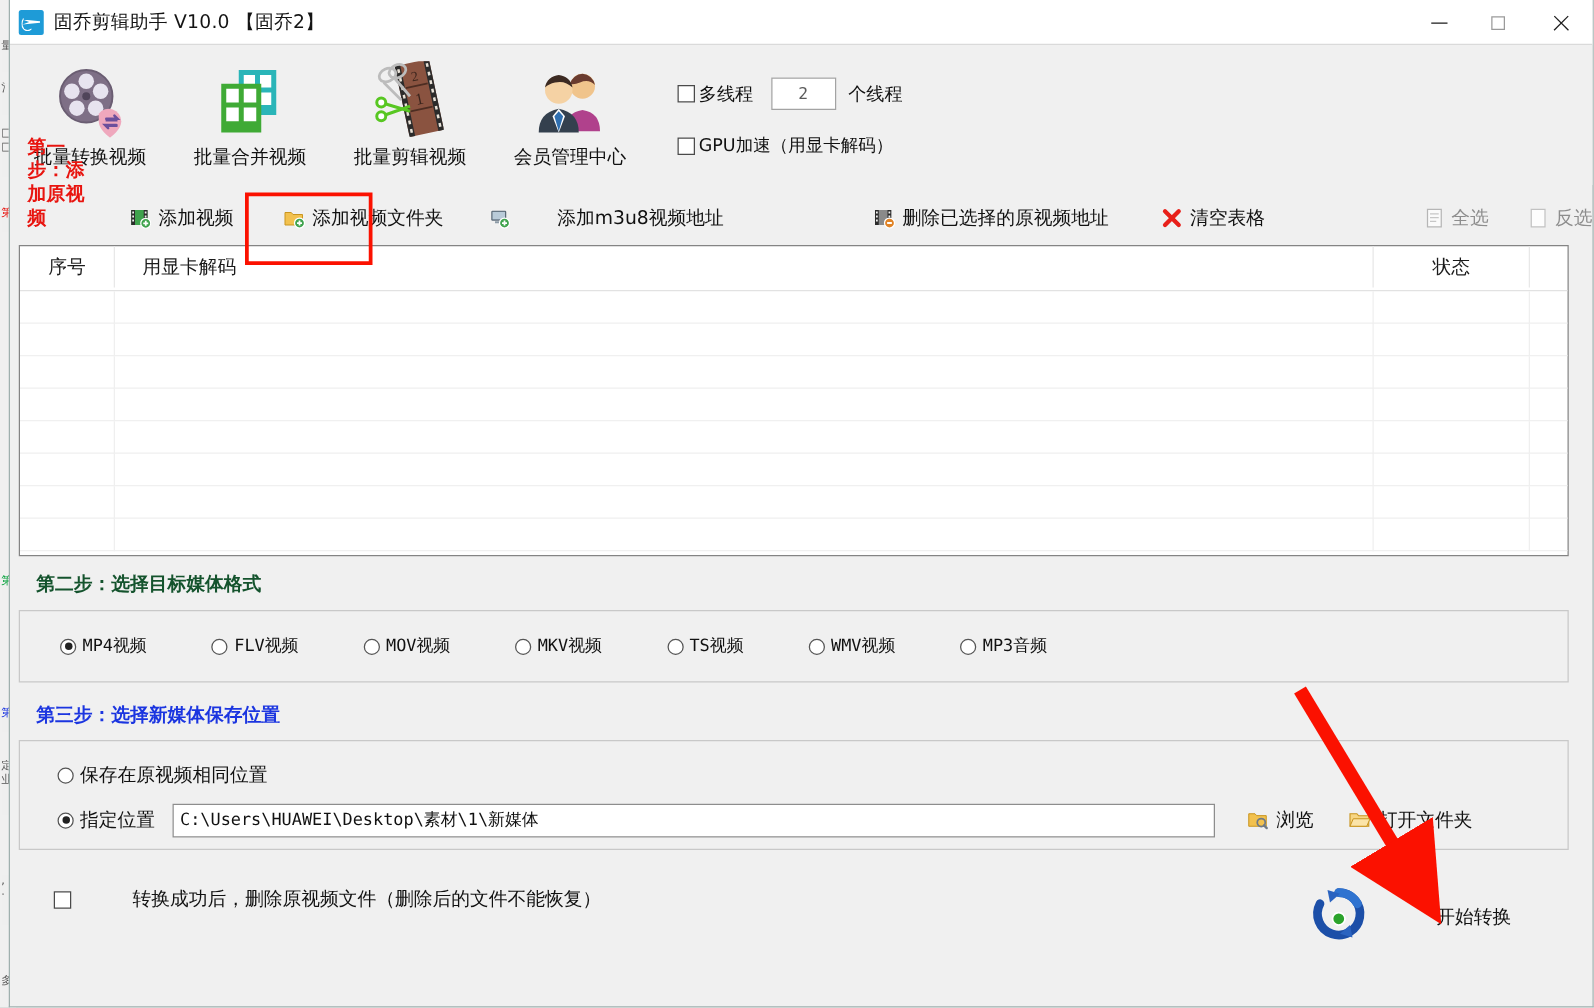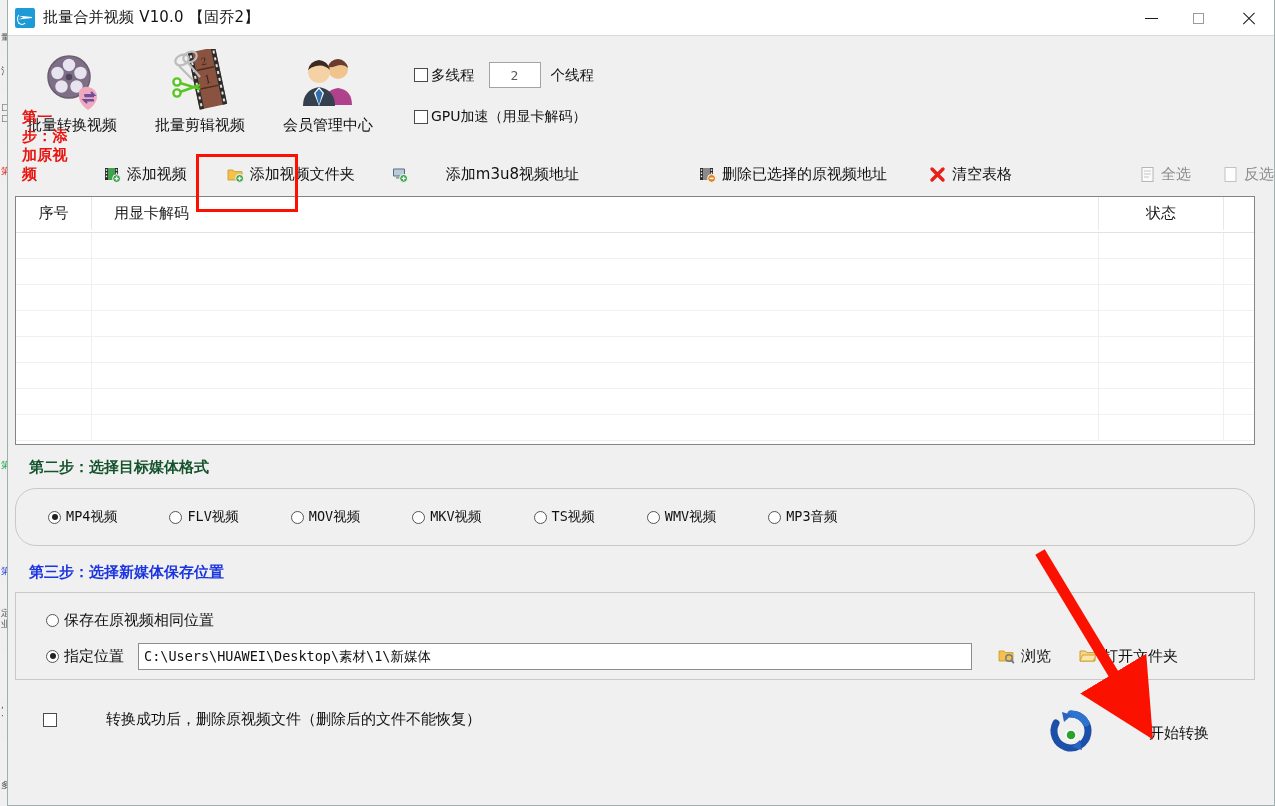--- a/index.html
+++ b/index.html
@@ -199,21 +199,21 @@
     <div class="bg-strip" style="top:566px;height:20px;color:#1b35e0;">第</div>
     <div class="bg-strip" style="top:608px;height:44px;">定<br>业</div>
     <div class="bg-strip" style="top:700px;height:40px;">,<br>·</div>
     <div class="bg-strip" style="top:780px;height:20px;">多</div>
   </div>
 
   <div class="window">
 
     <div class="titlebar">
       <span class="app-icon"></span>
-      <span class="title-text">批量合并视频 V10.0 【固乔2】</span>
+      <span class="title-text">固乔剪辑助手 V10.0 【固乔2】</span>
       <div class="win-controls">
         <div class="win-btn">
           <span class="glyph-min"></span>
         </div>
         <div class="win-btn">
           <span class="glyph-max"></span>
         </div>
         <div class="win-btn close">
           <span class="glyph-close"></span>
         </div>
@@ -234,20 +234,37 @@
             <circle cx="35.5" cy="35.5" r="6.2" fill="#e7e3ef"></circle>
             <circle cx="28" cy="26" r="3.2" fill="#50455a"></circle>
             <path d="M38 40 a10 10 0 0 1 18 6 c0 7-9 13-9 13 s-9-6-9-13z" fill="#efa8bd"></path>
             <path d="M44 44 h9 l-2.5-2.5 M52 49 h-9 l2.5 2.5" stroke="#6c4f9c" stroke-width="2" fill="none" stroke-linecap="round"></path>
             <path d="M43.5 45.2 h9.5 M43.5 49.5 h9.5" stroke="#6c4f9c" stroke-width="2"></path>
           </svg>
         </div>
         <div class="tb-label">批量转换视频</div>
       </div>
 
+      <div class="tb-item">
+        <div class="tb-ico">
+          <svg width="62" height="62" viewBox="0 0 62 62">
+            <rect x="22" y="5" width="30" height="36" fill="#2ab5b8"></rect>
+            <rect x="26" y="9" width="9" height="10" fill="#fff"></rect>
+            <rect x="39" y="9" width="9" height="10" fill="#fff"></rect>
+            <rect x="26" y="23" width="9" height="10" fill="#fff"></rect>
+            <rect x="39" y="23" width="9" height="10" fill="#fff"></rect>
+            <rect x="8" y="16" width="32" height="39" fill="#3faa35"></rect>
+            <rect x="12" y="20" width="10" height="11" fill="#fff"></rect>
+            <rect x="26" y="20" width="10" height="11" fill="#fff"></rect>
+            <rect x="12" y="35" width="10" height="11" fill="#fff"></rect>
+            <rect x="26" y="35" width="10" height="11" fill="#fff"></rect>
+          </svg>
+        </div>
+        <div class="tb-label">批量合并视频</div>
+      </div>
 
       <div class="tb-item">
         <div class="tb-ico">
           <svg width="64" height="66" viewBox="0 0 64 66">
             <g transform="rotate(-12 32 33)">
               <rect x="26" y="2" width="28" height="58" fill="#8a5340" rx="2"></rect>
               <rect x="26" y="2" width="4.5" height="58" fill="#2b2b2b"></rect>
               <rect x="49.5" y="2" width="4.5" height="58" fill="#2b2b2b"></rect>
               <g fill="#e9e2d8">
                 <rect x="27.4" y="5" width="2" height="3"></rect>
@@ -471,21 +488,21 @@
             <div class="tc c1"></div>
             <div class="tc c2"></div>
             <div class="tc c3"></div>
             <div class="tc c4"></div>
           </div>
         </div>
     </div>
 
     <div class="step-title step2-title" style="position:absolute;left:7px;top:458px;">第二步：选择目标媒体格式</div>
 
-    <div class="panel fmt-panel" style="left:7px;border-radius:21px;" id="fmt-panel">
+    <div class="panel fmt-panel" style="left:7px;" id="fmt-panel">
         <div class="radio-item">
           <span class="rb on"></span>
           <span>MP4视频</span>
         </div>
         <div class="radio-item">
           <span class="rb"></span>
           <span>FLV视频</span>
         </div>
         <div class="radio-item">
           <span class="rb"></span>

